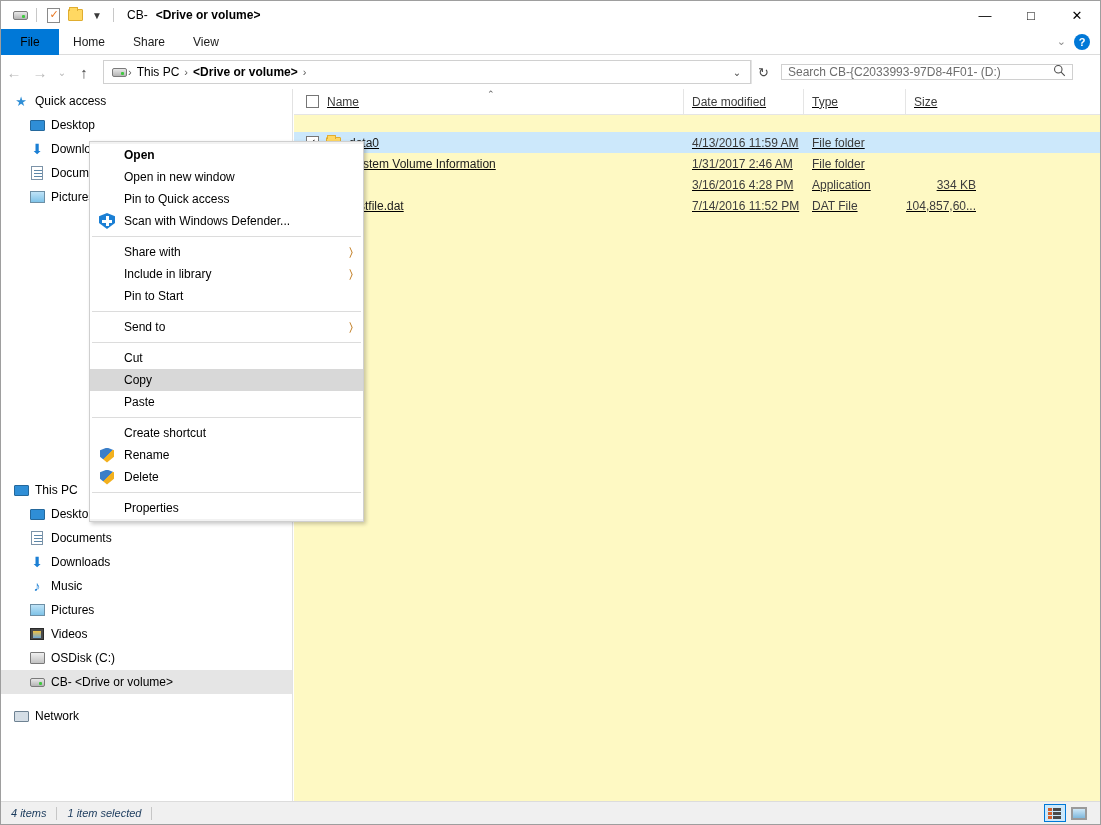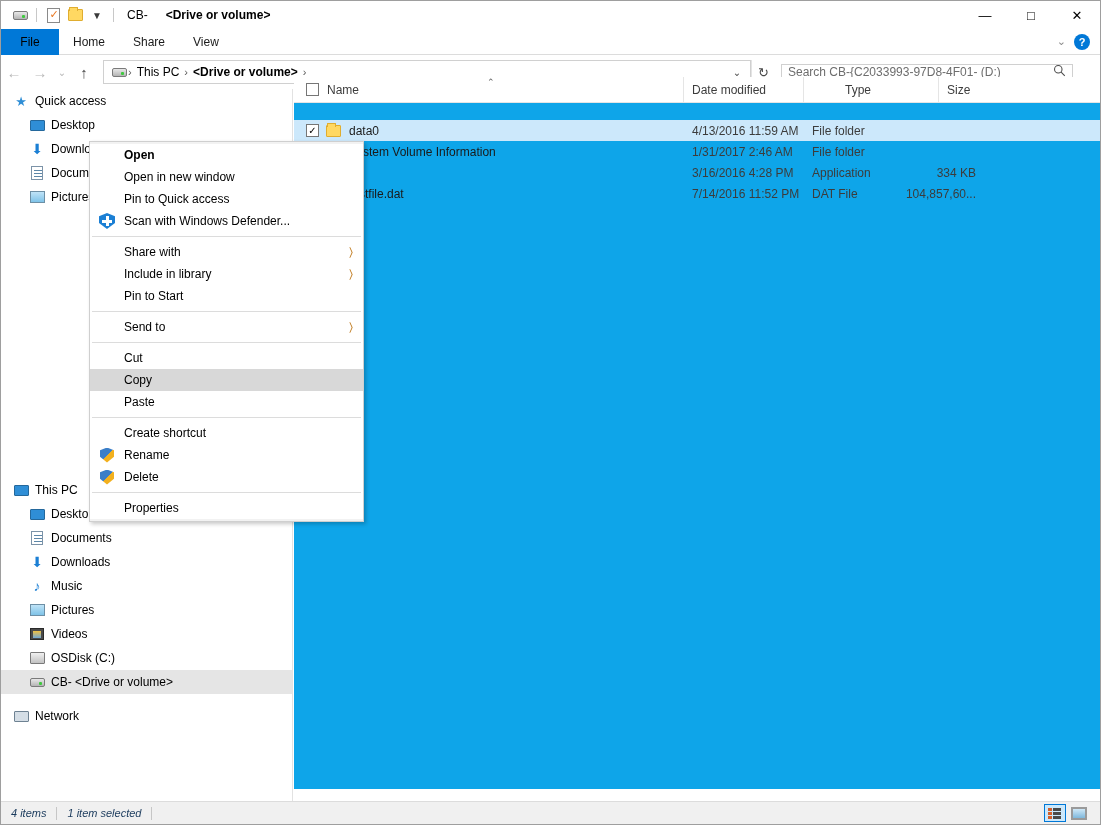--- a/index.html
+++ b/index.html
@@ -16,21 +16,21 @@
     position:absolute; left:0; top:0; width:1099px; height:28px;
     background:#ffffff; display:flex; align-items:center;
   }
   .qat { display:flex; align-items:center; padding-left:8px; gap:0px; height:28px; }
   .qat-btn {
     width:22px; height:22px; display:flex; align-items:center; justify-content:center;
   }
   .qat-sep { width:1px; height:14px; background:#c8c8c8; margin:0 5px; }
   .title-text {
     font-size:12px; color:#000; margin-left:8px; white-space:nowrap;
-    display:flex; align-items:center; gap:18px;
+    display:flex; align-items:center; gap:8px;
   }
   .title-text .tprefix { font-weight:400; }
   .title-text .tname { font-weight:700; }
 
   .wincontrols { position:absolute; right:0; top:0; display:flex; height:28px; }
   .wc {
     width:46px; height:28px; display:flex; align-items:center; justify-content:center;
     font-size:13px; color:#000;
   }
 
@@ -94,34 +94,34 @@
     padding-left:8px; white-space:nowrap;
   }
   .navitem.sel { background:#e5e5e5; }
   .navitem .ico { width:20px; display:flex; align-items:center; justify-content:center; margin-right:4px; }
   .navitem.lvl1 { padding-left:26px; }
   .navitem.lvl0 { padding-left:10px; }
   .navgap { height:10px; }
 
   
   .listarea {
-    position:absolute; left:293px; top:76px; width:806px; height:712px; background:#0ea5e9;
+    position:absolute; left:293px; top:88px; width:806px; height:712px; background:#fef9c3;text-decoration:underline;
   }
   .colheader {
     height:26px; display:flex; align-items:center;
     border-bottom:1px solid #e5e5e5; font-size:12px; color:#3c3c3c;
     background:#ffffff; position:relative;
   }
   .colcell {
     display:flex; align-items:center; height:26px; padding-left:8px;
     border-right:1px solid #e5e5e5; position:relative;
   }
   .colcell.name { width:390px; }
   .colcell.date { width:120px; }
-  .colcell.type { width:102px;margin-left:33px; }
+  .colcell.type { width:102px; }
   .colcell.size { width:80px; border-right:none; }
   .hdr-chk {
     width:13px; height:13px; border:1px solid #767676; background:#fff;
     margin-right:8px; margin-left:4px;
   }
   .sortcaret {
     position:absolute; left:193px; top:0px; font-size:9px; color:#5a5a5a;
   }
 
   .row {

